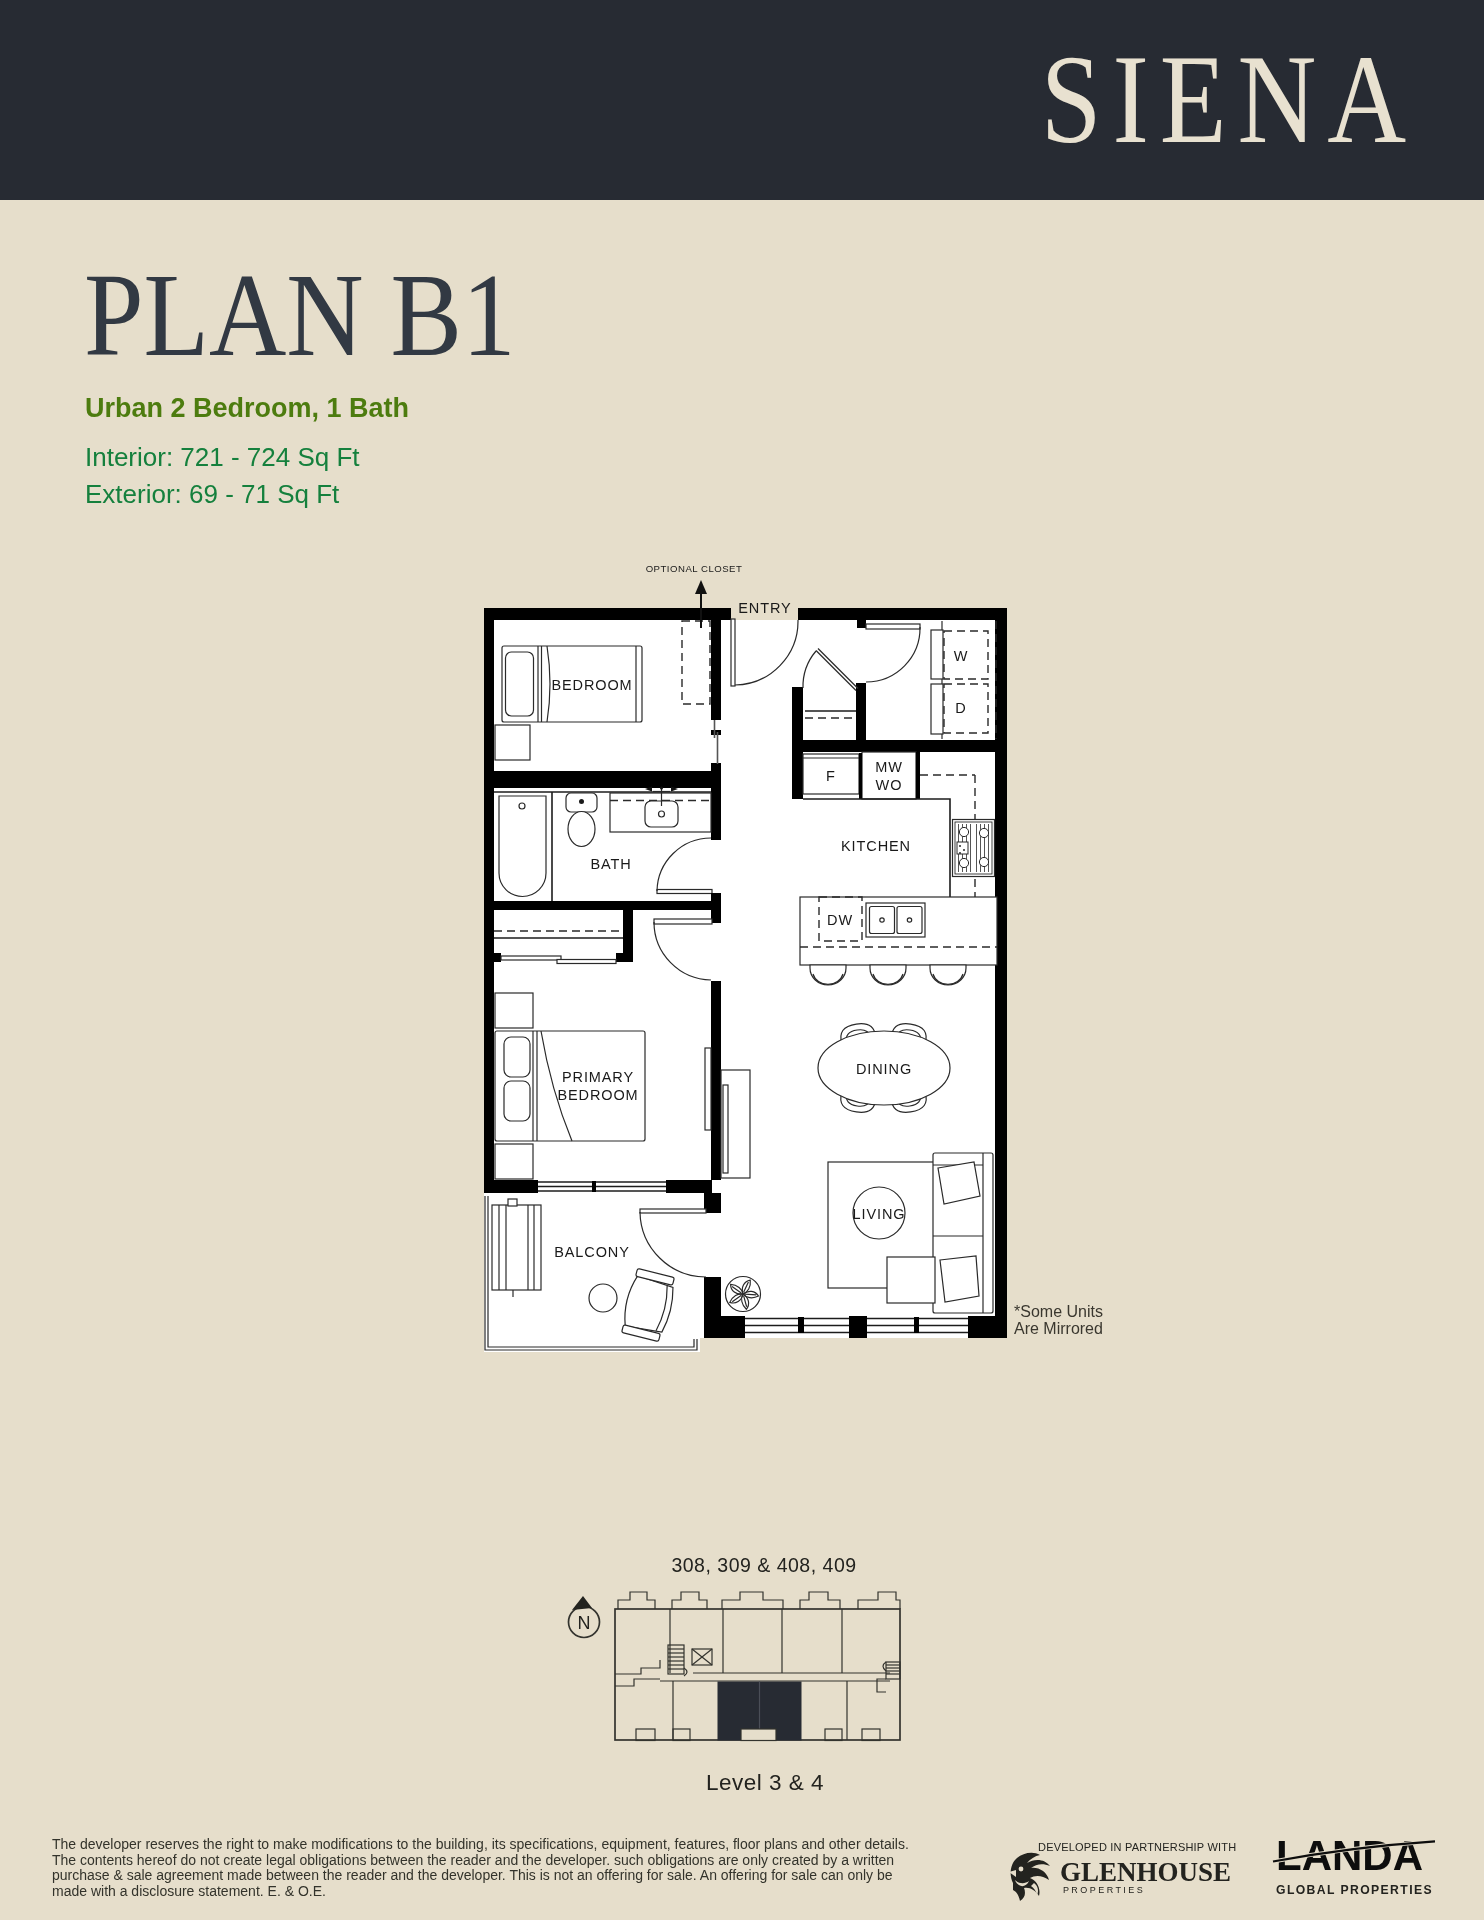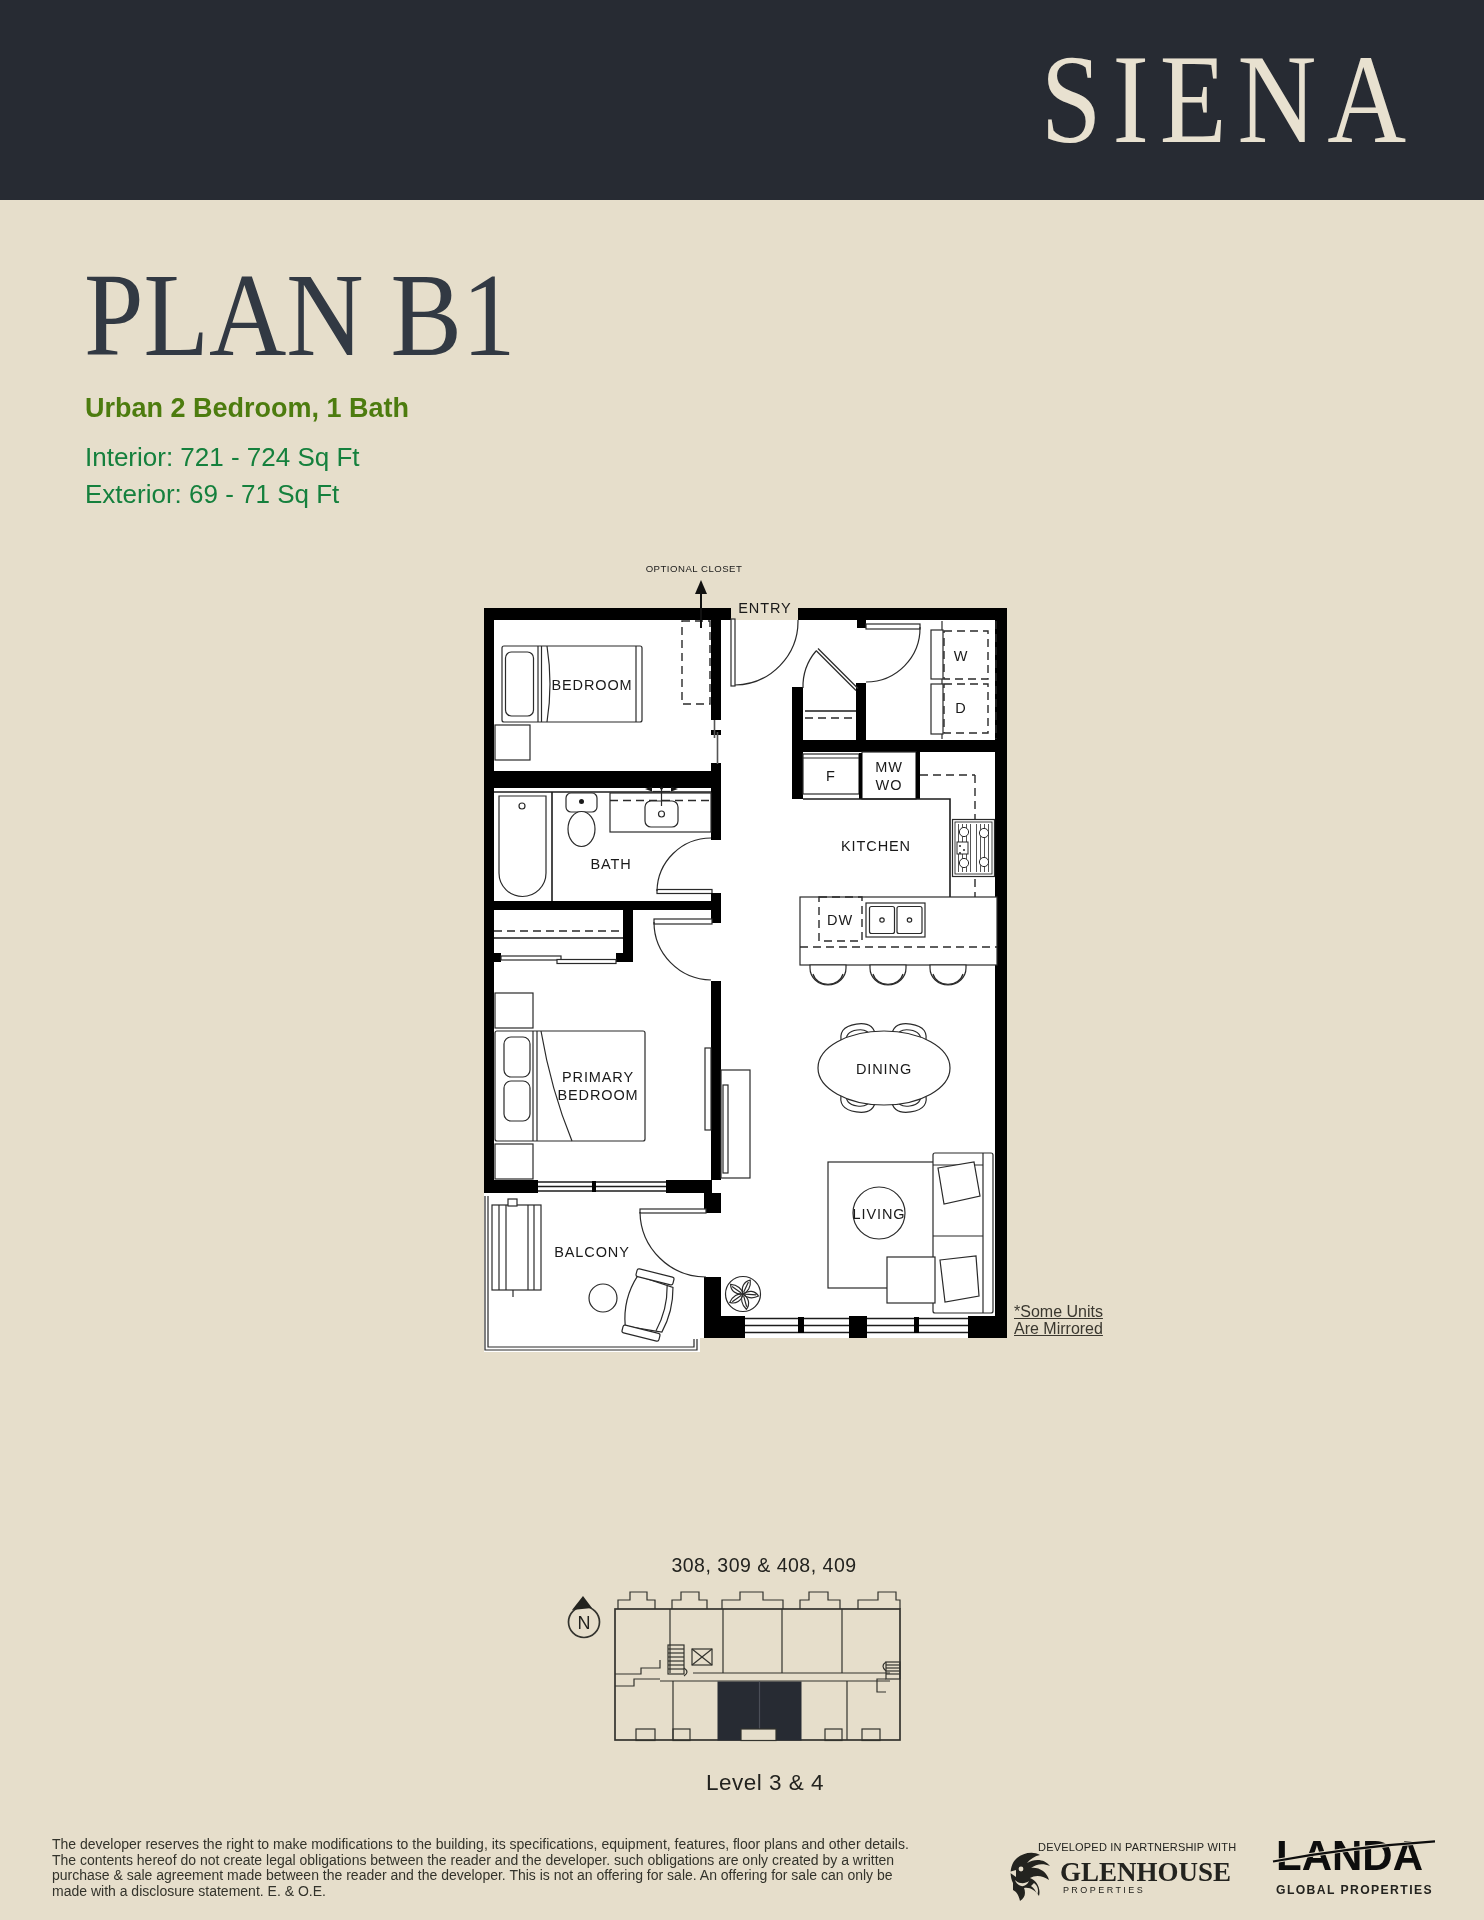--- a/index.html
+++ b/index.html
@@ -498,21 +498,21 @@
 <rect class="fw1" x="673" y="1286" width="8" height="38" rx="2"></rect>
 <path class="t1" d="M 625,1291 Q 648,1285 671,1291"></path>
 </g>
 
 <g>
       <text class="lbl" x="592" y="1257">BALCONY</text>
     </g>
 
 </svg>
 
-<div class="abs" style="left:1014px;top:1303px;font-size:16px;color:#3a372f;line-height:17px;text-decoration:underline;">*Some Units<br>Are Mirrored</div>
+<div class="abs" style="left:1014px;top:1303px;font-size:16px;color:#3a372f;line-height:17px;">*Some Units<br>Are Mirrored</div>
 
 <svg class="abs" style="left:0;top:0" width="1484" height="1920" viewBox="0 0 1484 1920">
 <defs>
       <style>
  .k{fill:none;stroke:#33332e;stroke-width:1.7}
  .k1{fill:none;stroke:#33332e;stroke-width:1.2}
 </style>
     </defs>
 
 <g>

